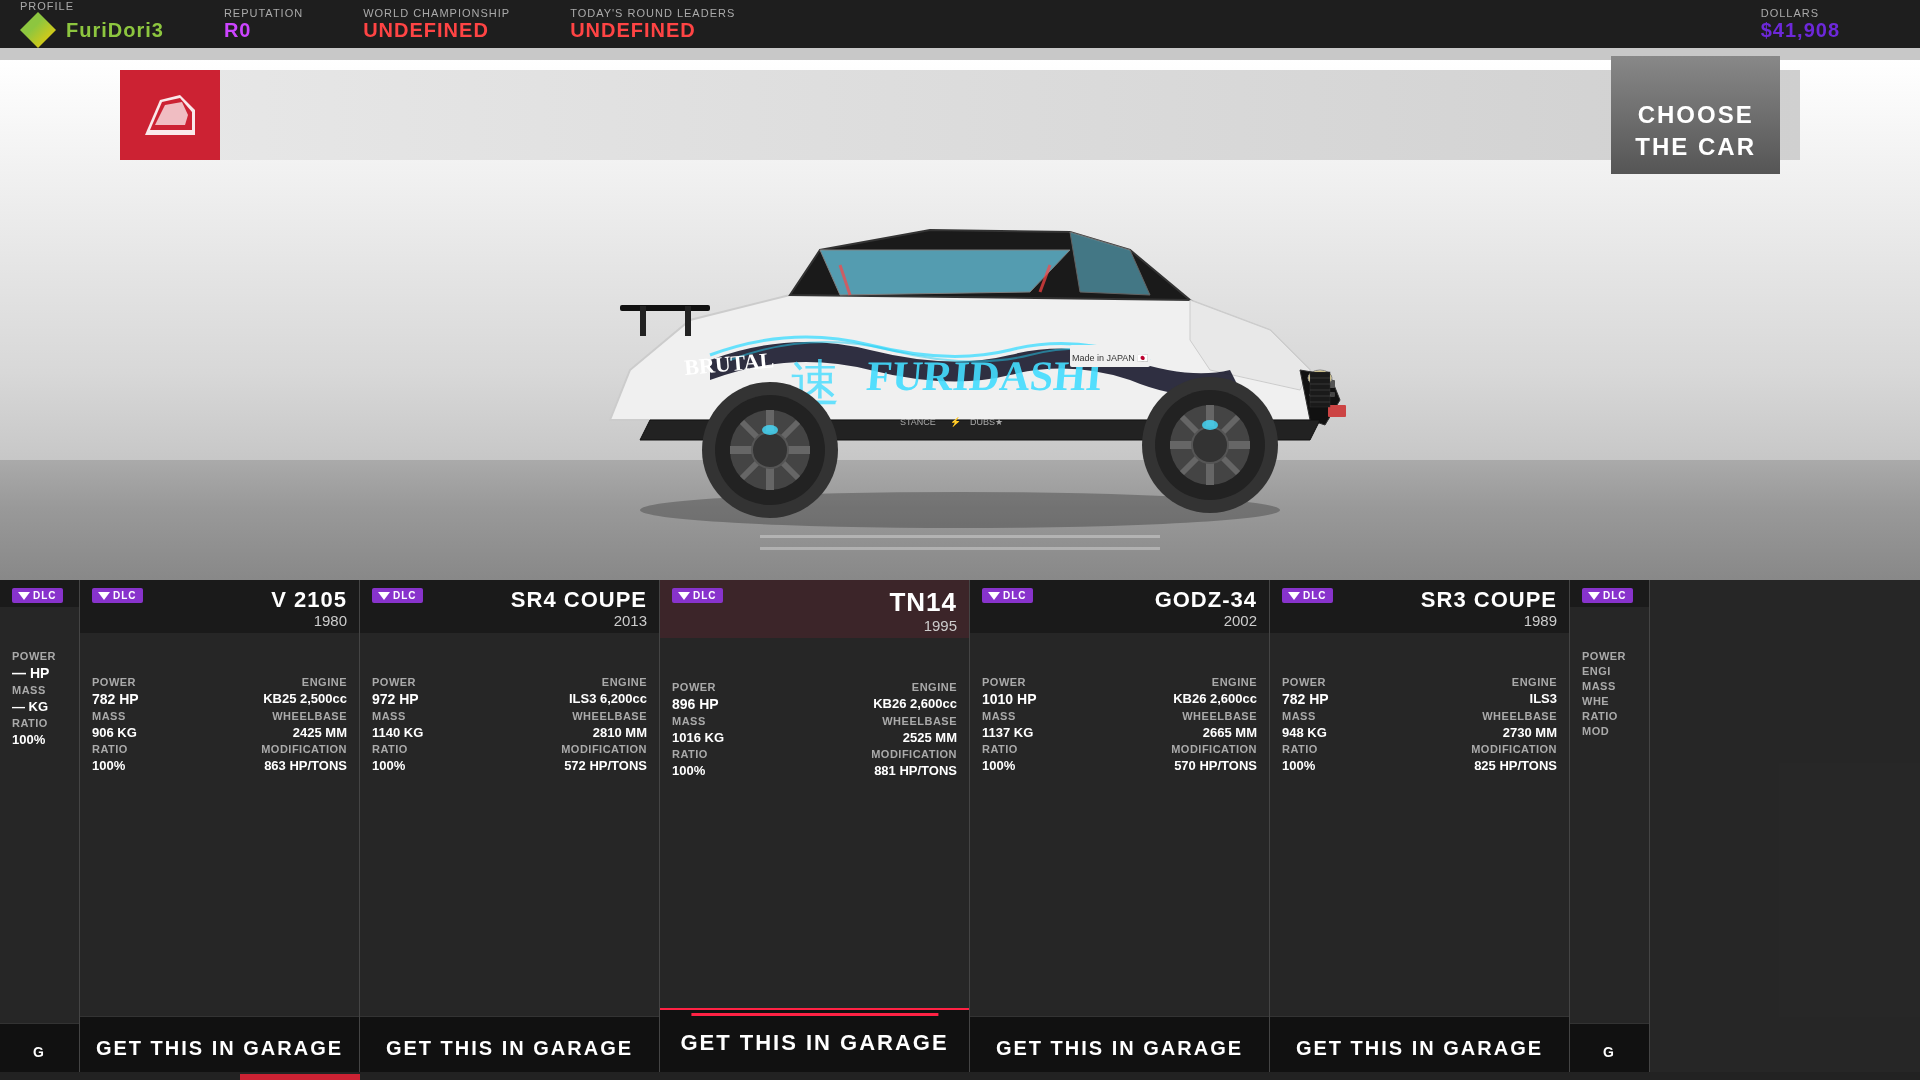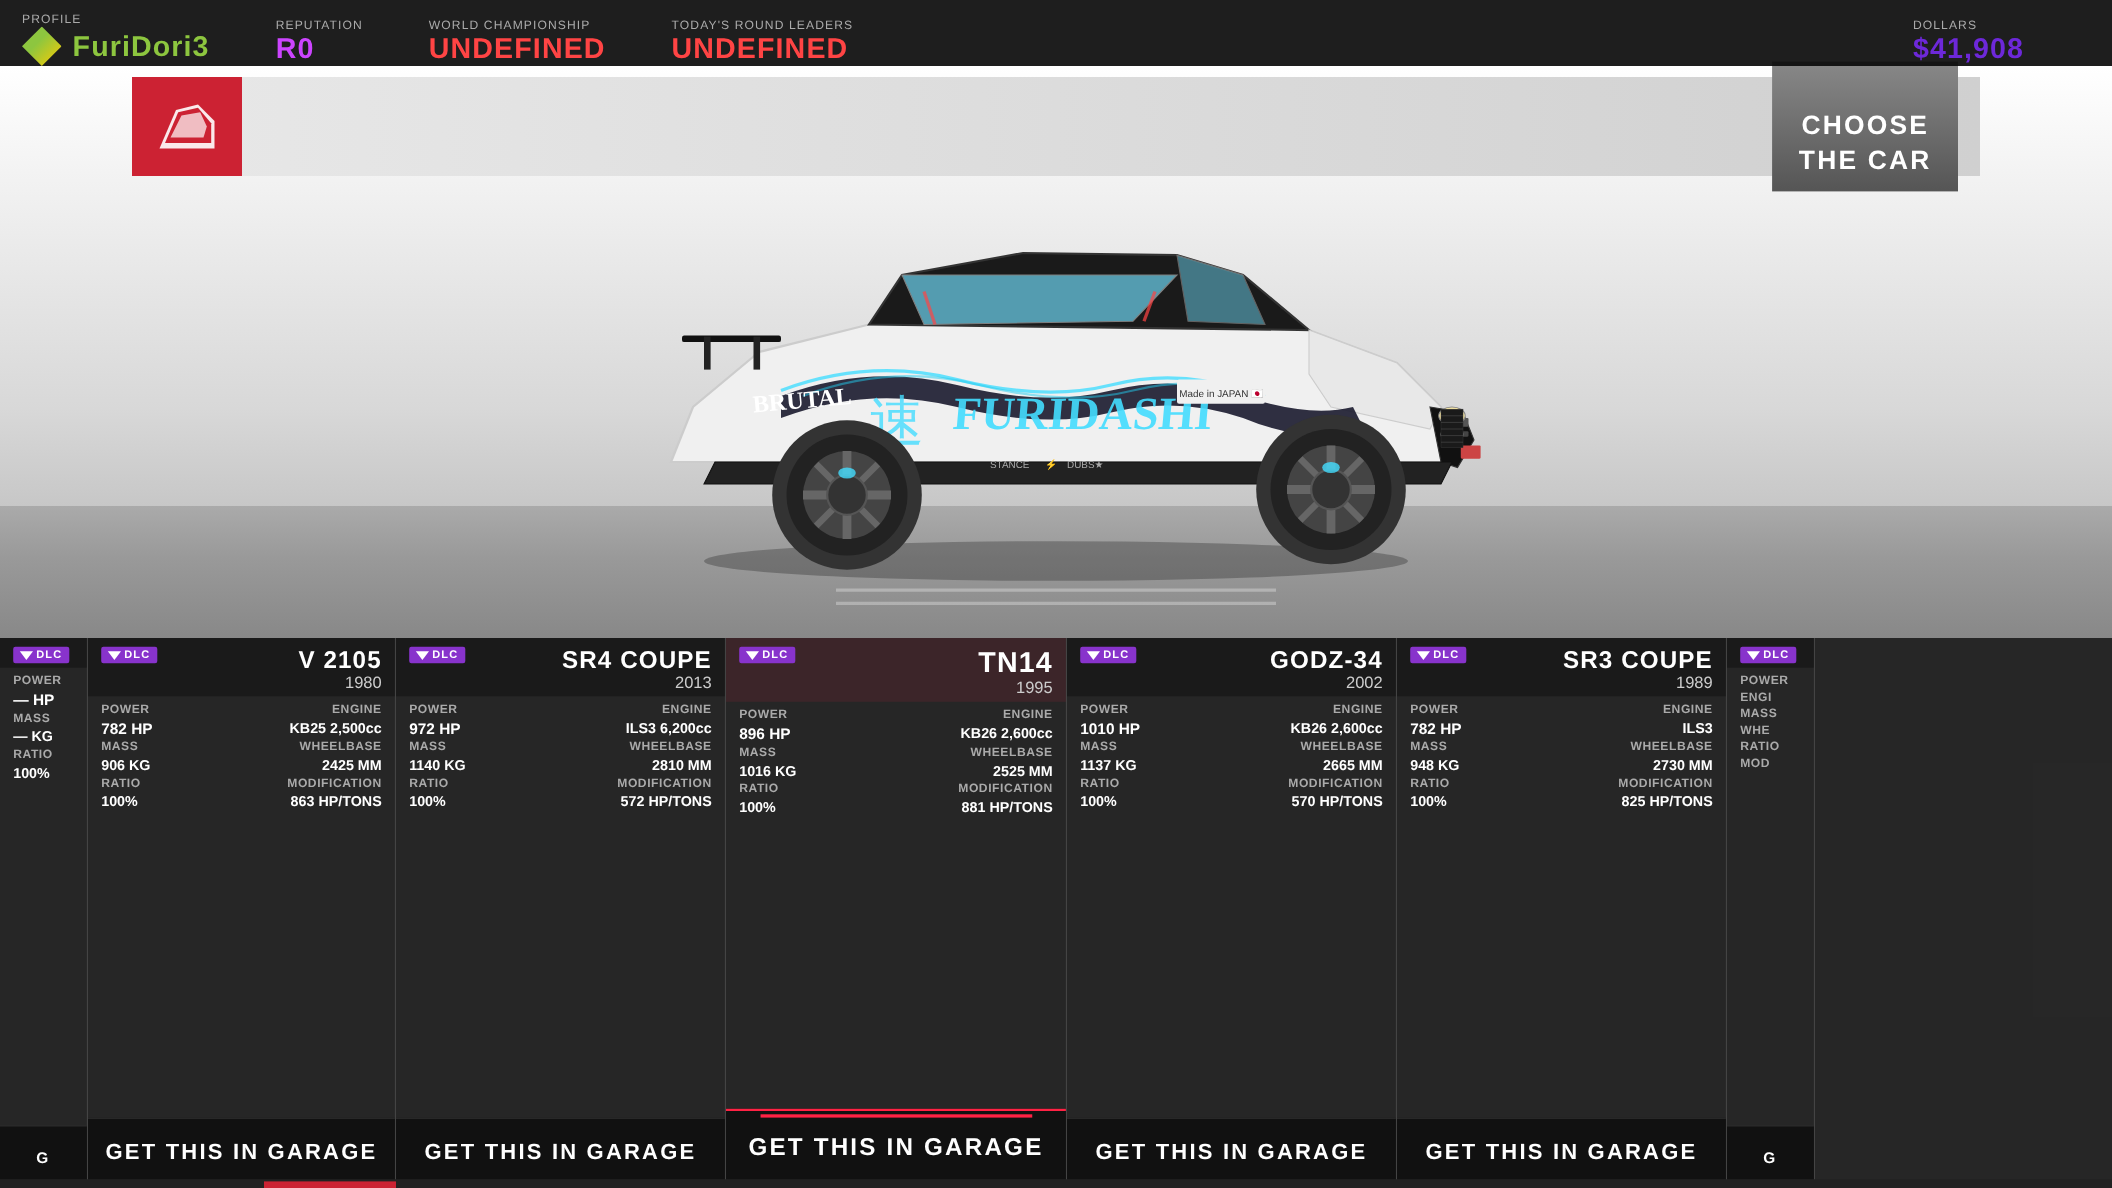--- a/index.html
+++ b/index.html
@@ -9,40 +9,40 @@
       overflow: hidden;
       background: #c8c8c8;
       font-family: 'Arial', sans-serif;
       position: relative;
     }
 
     
     #top-bar {
       position: absolute;
       top: 0; left: 0; right: 0;
-      height: 60px;
+      height: 48px;
       background: rgba(0,0,0,0.85);
       display: flex;
-      align-items: flex-end;
+      align-items: center;
       padding: 0 20px;
       z-index: 100;
     }
     .top-bar-section {
       display: flex;
       flex-direction: column;
       margin-right: 60px;
     }
     .top-bar-label {
       font-size: 11px;
       color: #aaa;
       letter-spacing: 1px;
       text-transform: uppercase;
     }
     .top-bar-value {
-      font-size: 26px;
+      font-size: 20px;
       font-weight: bold;
       color: #fff;
       letter-spacing: 1px;
     }
     .top-bar-value.green { color: #8dc63f; }
     .top-bar-value.purple { color: #cc44ff; }
     .top-bar-value.red { color: #ff4444; }
     .top-bar-value.yellow { color: #6d28d9; }
 
     .profile-icon {
@@ -185,20 +185,21 @@
       width: 0;
       height: 0;
       border-left: 6px solid transparent;
       border-right: 6px solid transparent;
       border-top: 8px solid #fff;
     }
 
     .car-stats {
       padding: 6px 12px;
       flex: 1;
+      margin-top: 37px;
     }
     .stat-row {
       display: flex;
       justify-content: space-between;
       margin-bottom: 3px;
     }
     .stat-label {
       font-size: 11px;
       color: #aaa;
       text-transform: uppercase;

